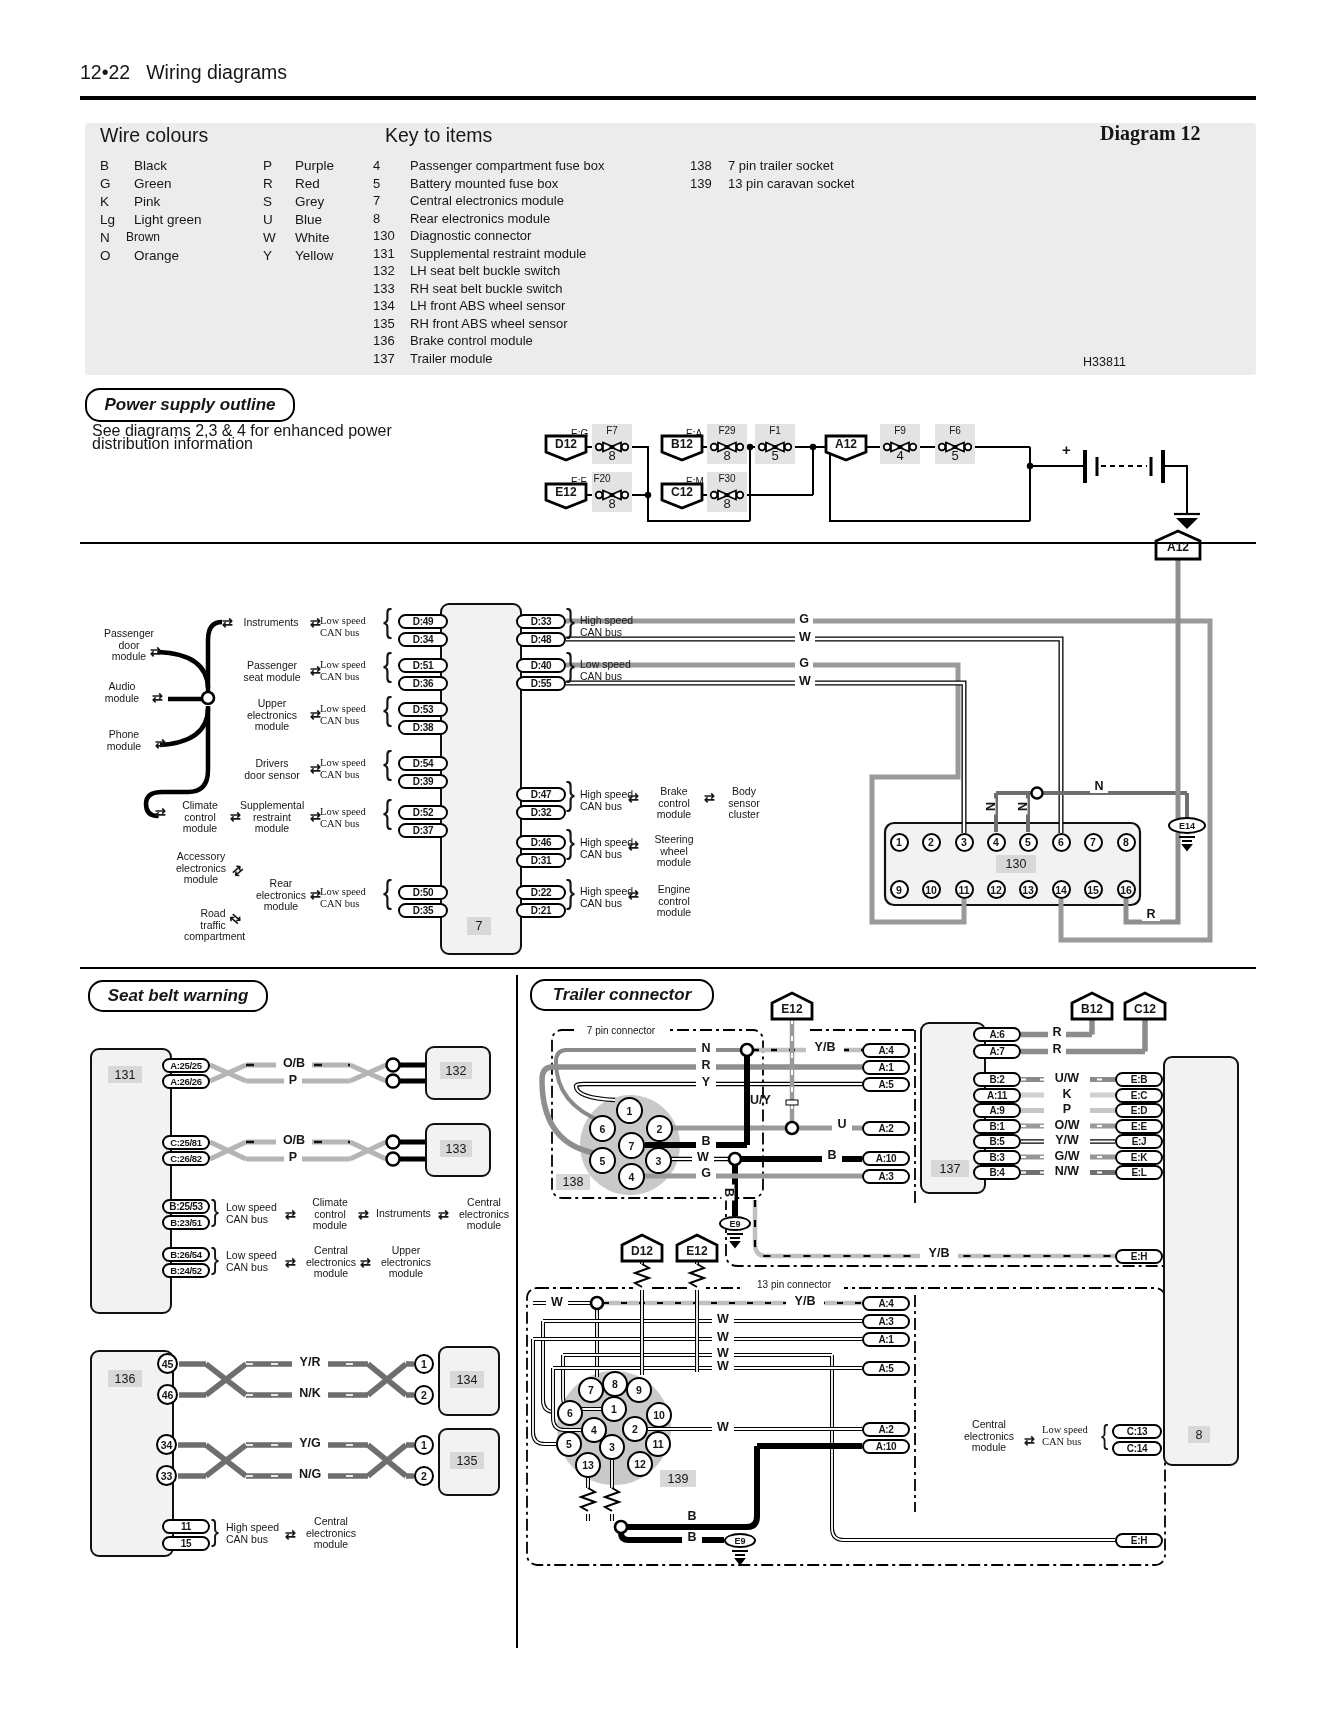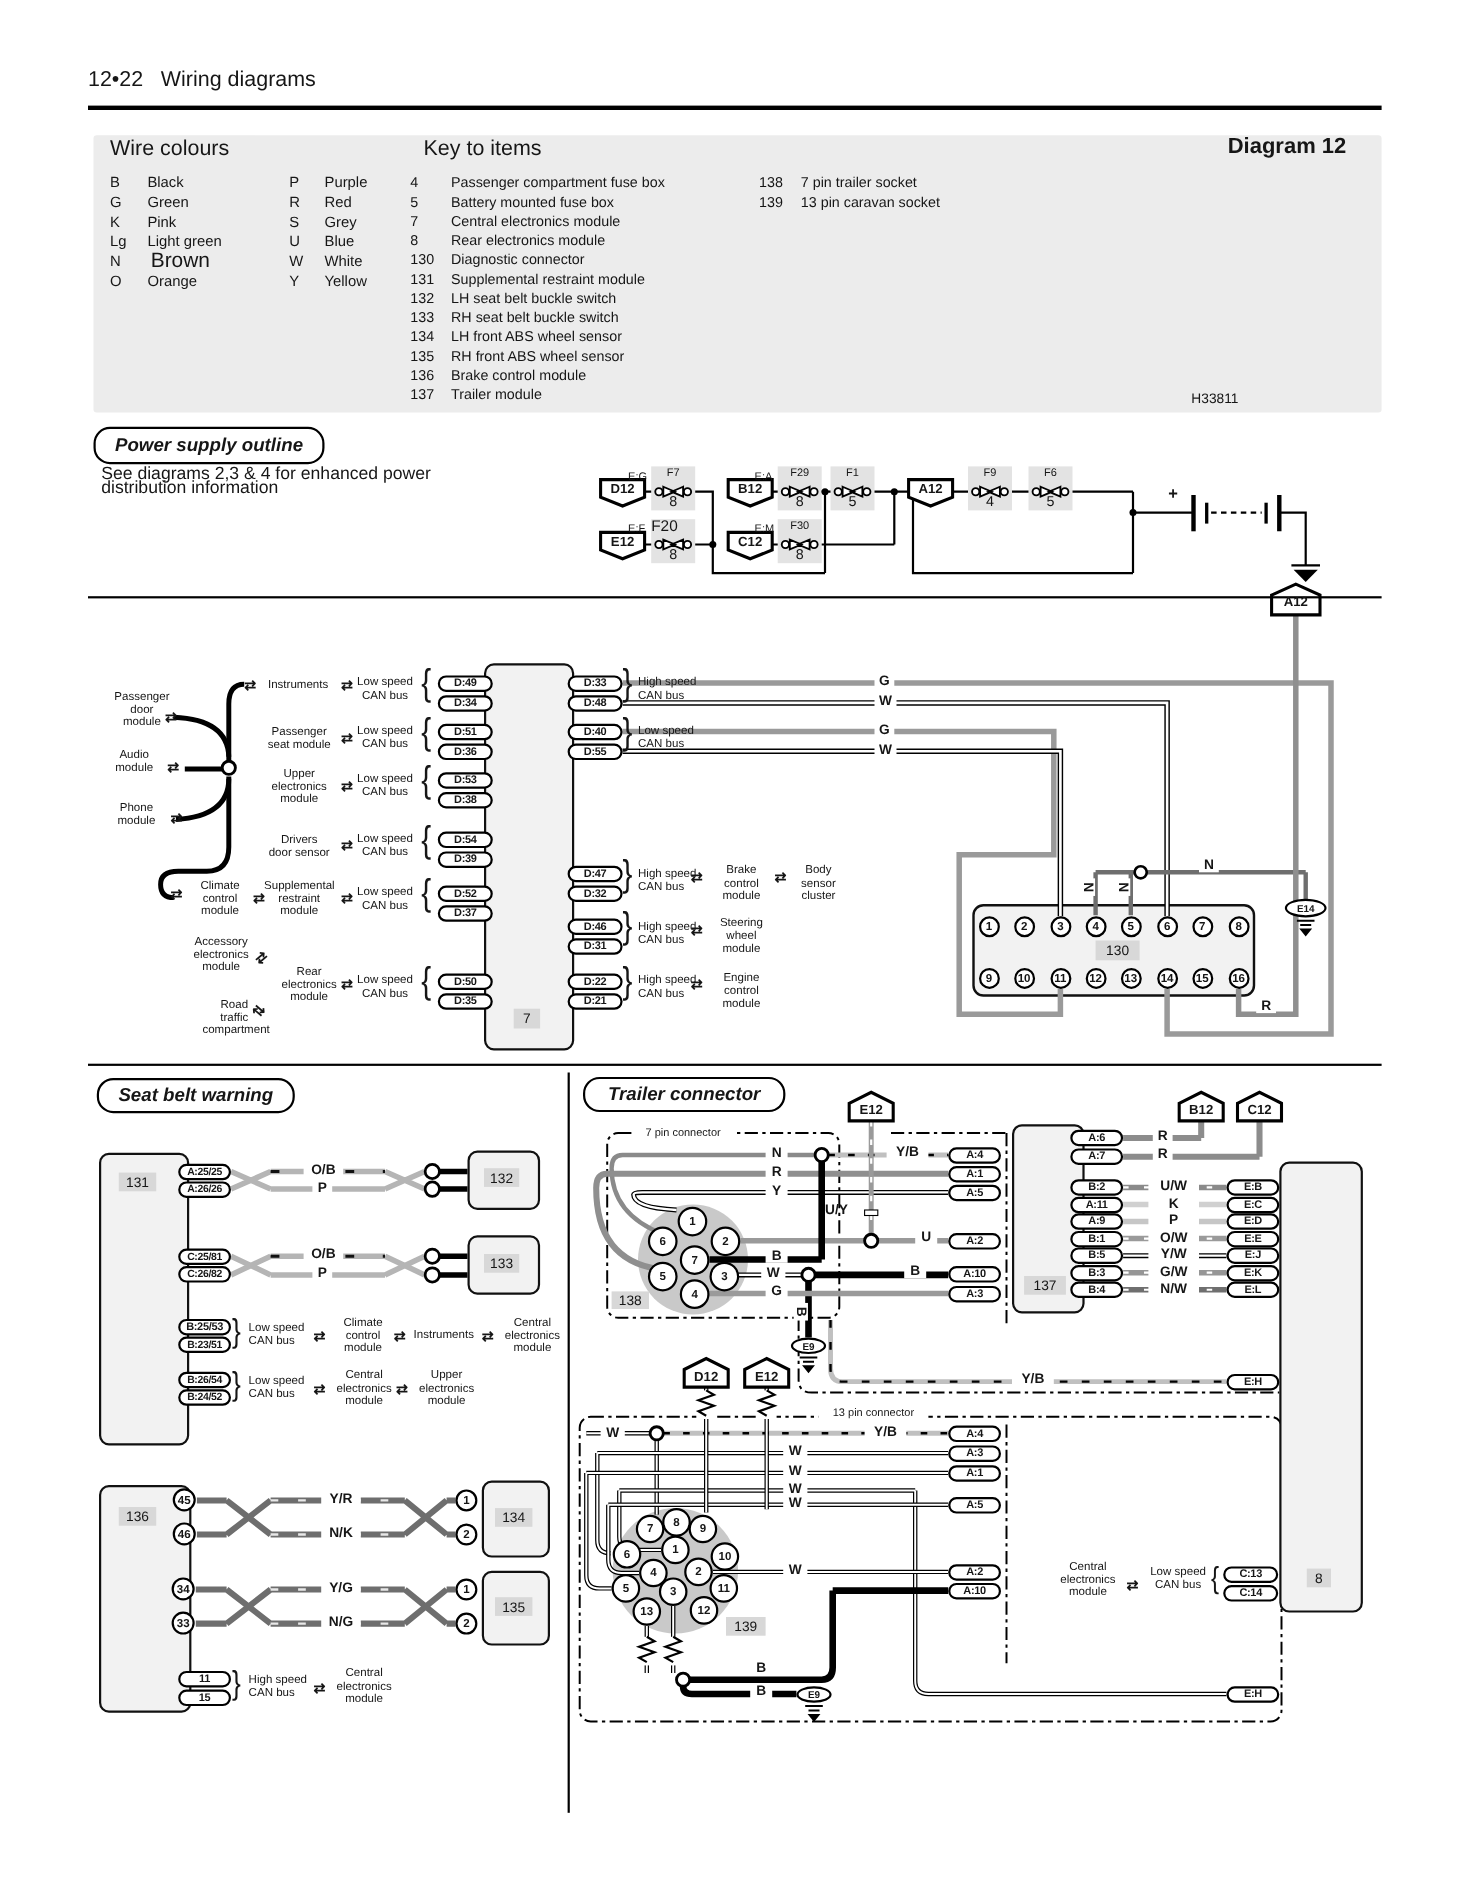--- a/index.html
+++ b/index.html
@@ -1,21 +1,21 @@
 <!DOCTYPE html>
 <html><head>
 <meta charset="utf-8">
 <style>
   html,body{margin:0;padding:0;background:#fff;}
   #page{position:relative;width:1336px;height:1717px;background:#fff;overflow:hidden;
         font-family:"Liberation Sans",sans-serif;color:#161616;}
   #wires{position:absolute;left:0;top:0;z-index:0;}
   .t{position:absolute;white-space:pre-line;font-size:10.5px;line-height:11.5px;z-index:3;}
   .tc{text-align:center;}
-  .tr{text-align:center;}
+  .tr{text-align:left;font-family:Liberation Serif, serif;}
   .big{font-size:19.5px;}
   .hr{position:absolute;background:#000;z-index:2;}
   .panel{position:absolute;background:#ececec;border-radius:3px;z-index:1;}
   .seclab{position:absolute;border:2.6px solid #000;border-radius:15px;background:#fff;
           display:flex;align-items:center;justify-content:center;
           font-style:italic;font-weight:600;font-size:17px;z-index:3;}
   .boxx{position:absolute;background:#f2f2f2;border:2.2px solid #111;border-radius:9px;z-index:1;}
   .pin{position:absolute;box-sizing:border-box;height:15px;border:2px solid #000;border-radius:8px;
        background:#fff;display:flex;align-items:center;justify-content:center;
        font-weight:700;font-size:10px;letter-spacing:-0.3px;z-index:3;}
@@ -303,21 +303,21 @@
 <div class="t big" style="left:100px;top:130px">Wire colours</div>
 <div class="t" style="left:100px;top:160px;font-size:13.5px">B</div>
     <div class="t" style="left:134px;top:160px;font-size:13.5px">Black</div>
 <div class="t" style="left:100px;top:178px;font-size:13.5px">G</div>
     <div class="t" style="left:134px;top:178px;font-size:13.5px">Green</div>
 <div class="t" style="left:100px;top:196px;font-size:13.5px">K</div>
     <div class="t" style="left:134px;top:196px;font-size:13.5px">Pink</div>
 <div class="t" style="left:100px;top:214px;font-size:13.5px">Lg</div>
     <div class="t" style="left:134px;top:214px;font-size:13.5px">Light green</div>
 <div class="t" style="left:100px;top:232px;font-size:13.5px">N</div>
-    <div class="t" style="left:137px;top:232px;font-size:19px">Brown</div>
+    <div class="t" style="left:126px;top:232px;font-size:12px">Brown</div>
 <div class="t" style="left:100px;top:250px;font-size:13.5px">O</div>
     <div class="t" style="left:134px;top:250px;font-size:13.5px">Orange</div>
 <div class="t" style="left:263px;top:160px;font-size:13.5px">P</div>
     <div class="t" style="left:295px;top:160px;font-size:13.5px">Purple</div>
 <div class="t" style="left:263px;top:178px;font-size:13.5px">R</div>
     <div class="t" style="left:295px;top:178px;font-size:13.5px">Red</div>
 <div class="t" style="left:263px;top:196px;font-size:13.5px">S</div>
     <div class="t" style="left:295px;top:196px;font-size:13.5px">Grey</div>
 <div class="t" style="left:263px;top:214px;font-size:13.5px">U</div>
     <div class="t" style="left:295px;top:214px;font-size:13.5px">Blue</div>
@@ -364,21 +364,21 @@
 <div class="pl" style="left:546px;top:486px;width:40px">E12</div>
 <div class="pl" style="left:662px;top:438px;width:40px">B12</div>
 <div class="pl" style="left:662px;top:486px;width:40px">C12</div>
 <div class="pl" style="left:826px;top:438px;width:40px">A12</div>
 <div class="t" style="left:571px;top:428px;font-size:10px">E:G</div>
 <div class="t" style="left:571px;top:476px;font-size:10px">E:F</div>
 <div class="t" style="left:686px;top:428px;font-size:10px">E:A</div>
 <div class="t" style="left:686px;top:476px;font-size:10px">E:M</div>
 <div class="t tc" style="left:592px;top:425px;width:40px;font-size:10px">F7</div>
     <div class="t tc" style="left:592px;top:450px;width:40px;font-size:13px">8</div>
-<div class="t tc" style="left:592px;top:473px;width:20px;font-size:14px">F20</div>
+<div class="t tc" style="left:592px;top:473px;width:20px;font-size:10px">F20</div>
     <div class="t tc" style="left:592px;top:498px;width:40px;font-size:13px">8</div>
 <div class="t tc" style="left:707px;top:425px;width:40px;font-size:10px">F29</div>
     <div class="t tc" style="left:707px;top:450px;width:40px;font-size:13px">8</div>
 <div class="t tc" style="left:755px;top:425px;width:40px;font-size:10px">F1</div>
     <div class="t tc" style="left:755px;top:450px;width:40px;font-size:13px">5</div>
 <div class="t tc" style="left:707px;top:473px;width:40px;font-size:10px">F30</div>
     <div class="t tc" style="left:707px;top:498px;width:40px;font-size:13px">8</div>
 <div class="t tc" style="left:880px;top:425px;width:40px;font-size:10px">F9</div>
     <div class="t tc" style="left:880px;top:450px;width:40px;font-size:13px">4</div>
 <div class="t tc" style="left:935px;top:425px;width:40px;font-size:10px">F6</div>

